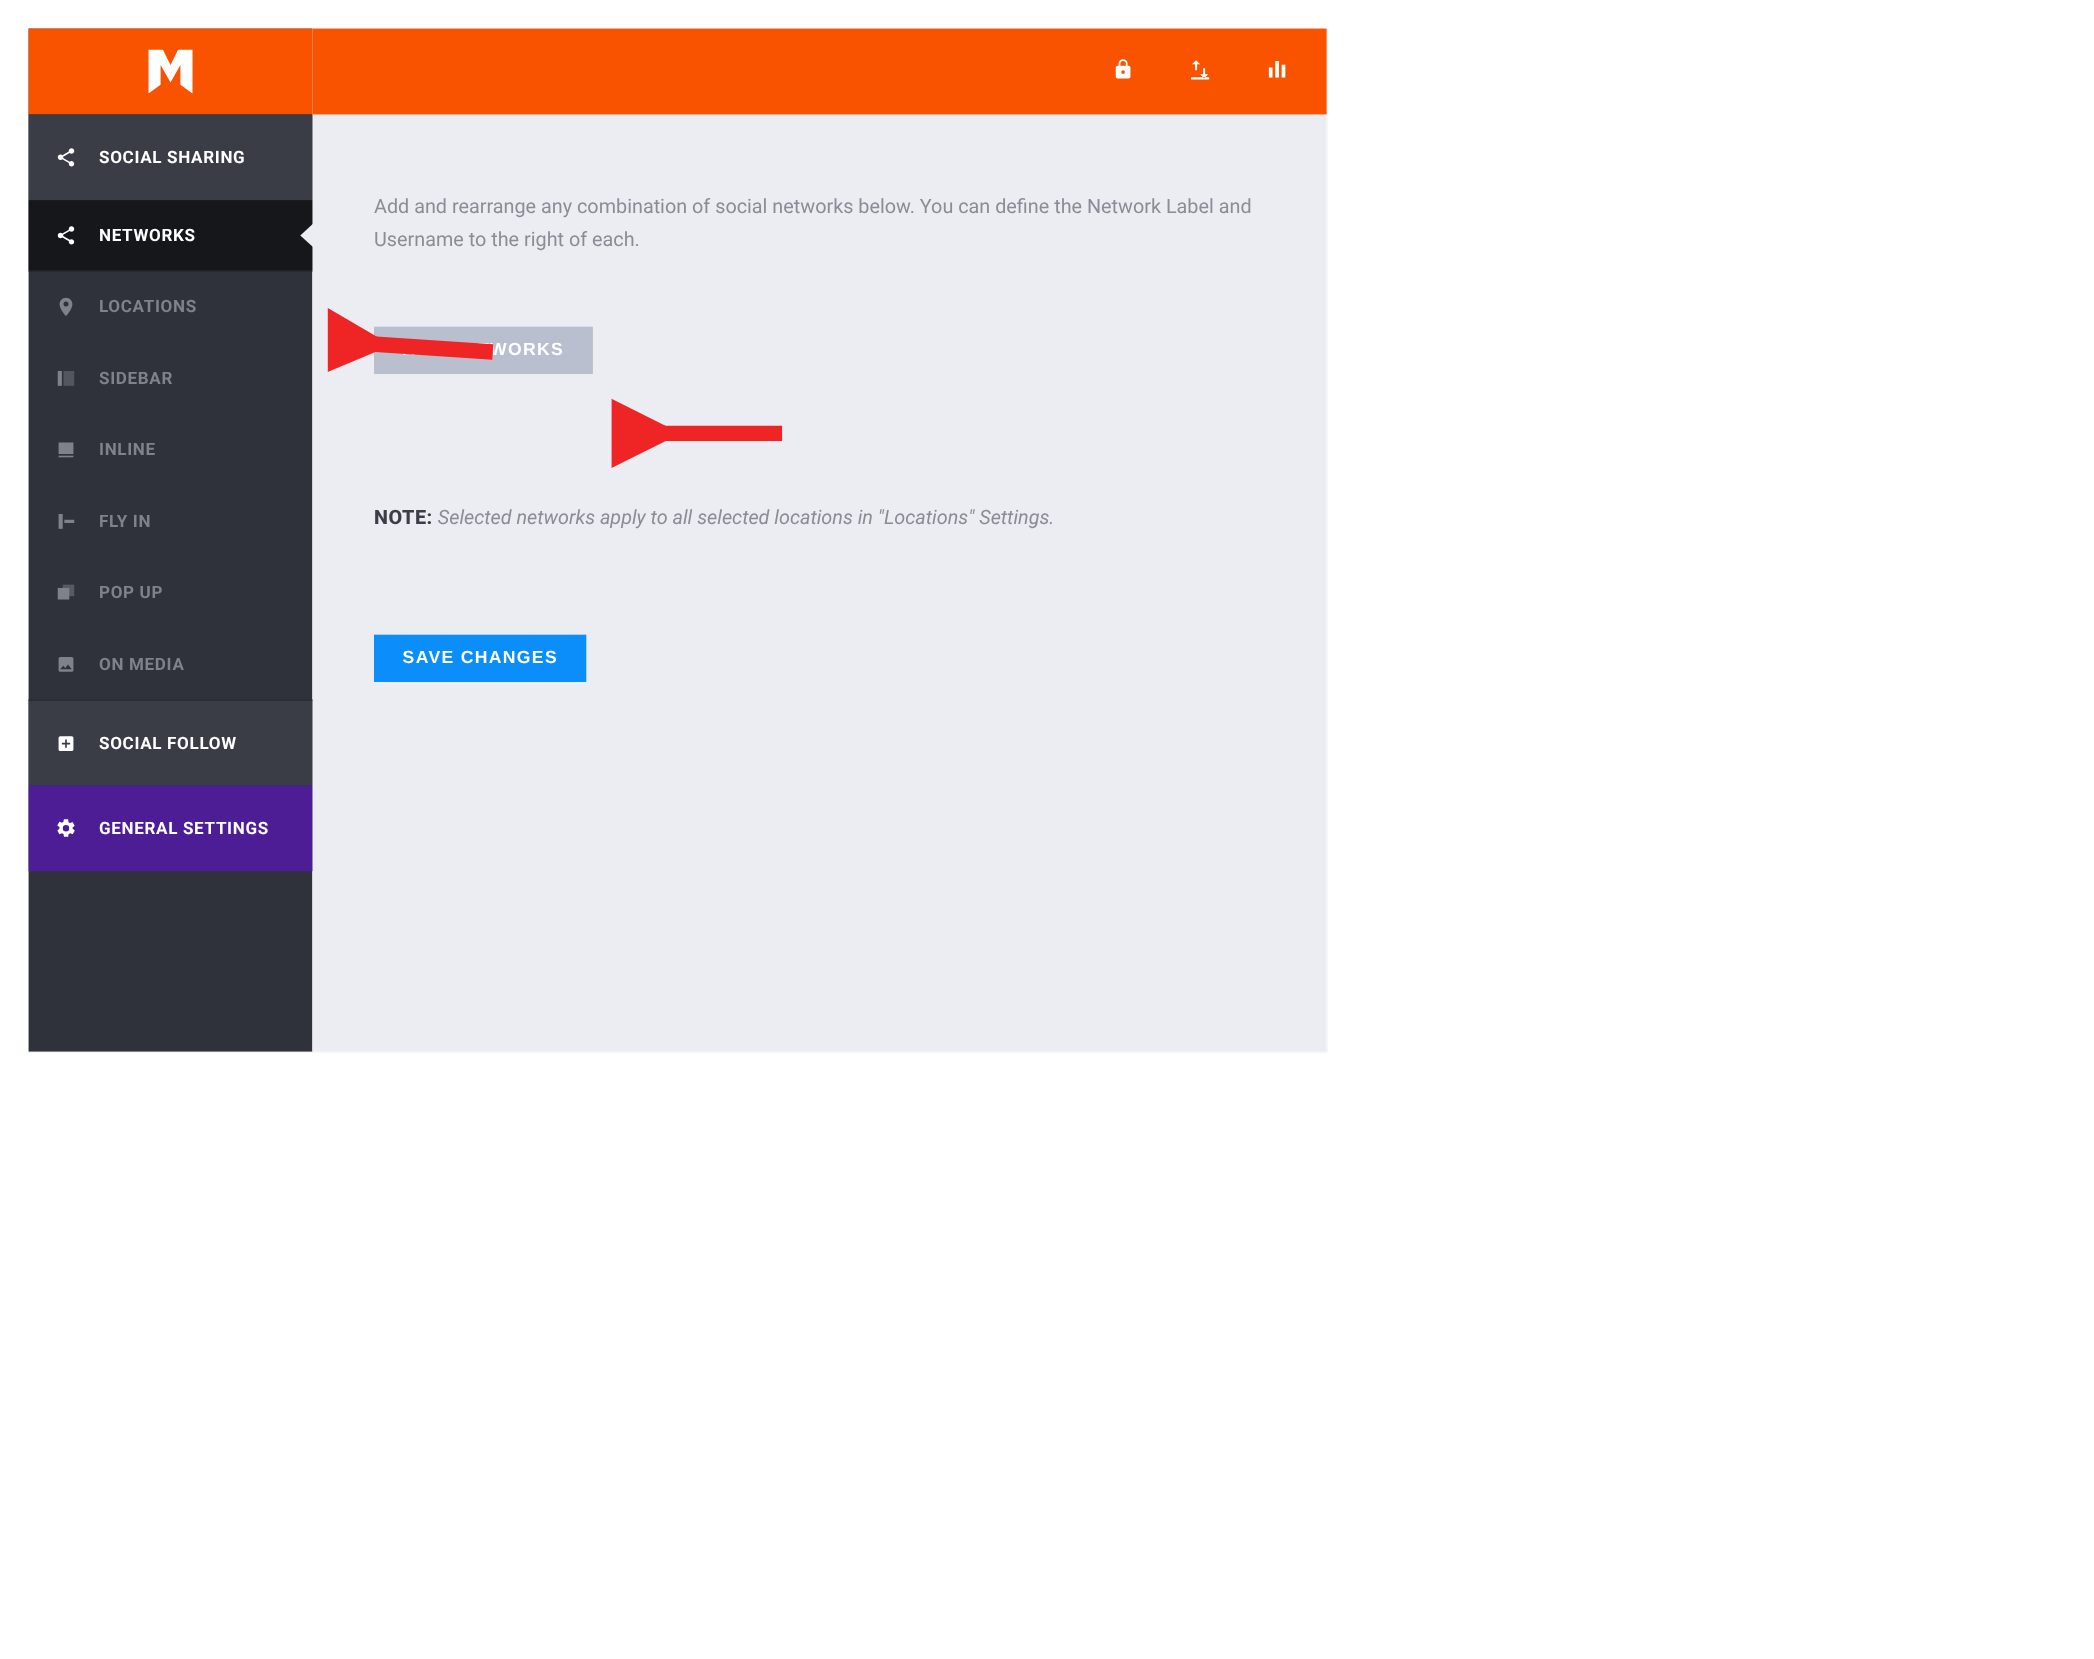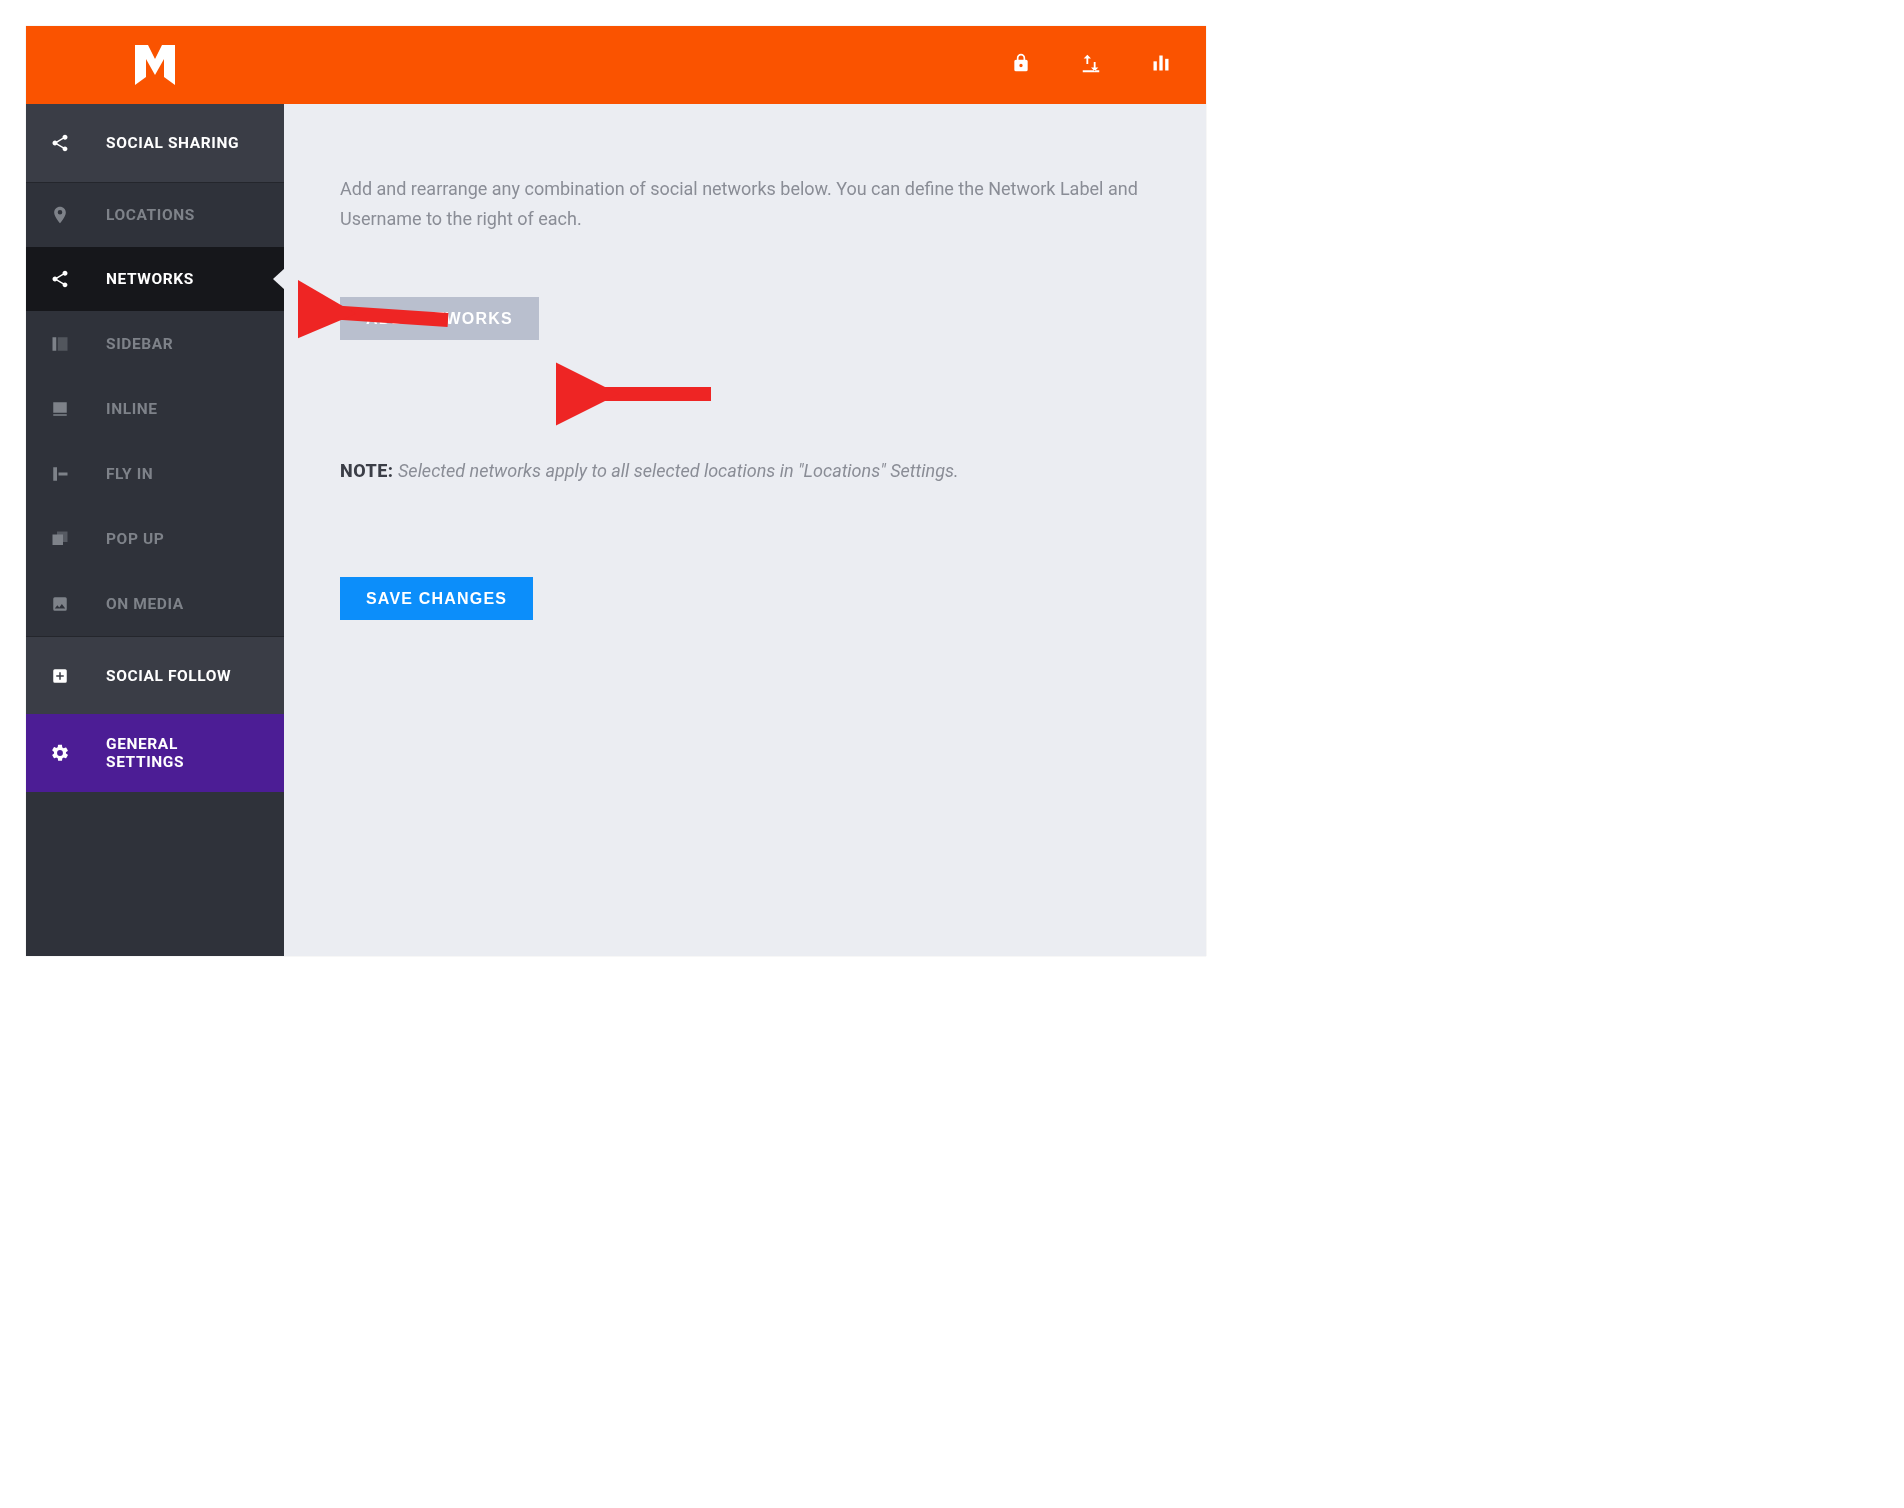--- a/index.html
+++ b/index.html
@@ -34,21 +34,20 @@
     display: flex;
     align-items: center;
     height: 65px;
     padding: 0 24px;
     color: #7e8289;
     font-size: 15.5px;
     font-weight: 700;
     letter-spacing: 0.6px;
     cursor: pointer;
     position: relative;
-    gap: 16px;
   }
   .nav-item.parent {
     color: #ffffff;
     background: #3a3d46;
     height: 78px;
   }
   .nav-item.active {
     color: #ffffff;
     background: #16171b;
     height: 64px;
@@ -179,36 +178,36 @@
 
     <div class="nav-item parent">
       <span class="nav-icon">
         <svg width="20" height="20" viewBox="0 0 24 24">
             <path d="M18 16.08c-.76 0-1.44.3-1.96.77L8.91 12.7c.05-.23.09-.46.09-.7s-.04-.47-.09-.7l7.05-4.11c.54.5 1.25.81 2.04.81 1.66 0 3-1.34 3-3s-1.34-3-3-3-3 1.34-3 3c0 .24.04.47.09.7L8.04 9.81C7.5 9.31 6.79 9 6 9c-1.66 0-3 1.34-3 3s1.34 3 3 3c.79 0 1.5-.31 2.04-.81l7.12 4.16c-.05.21-.08.43-.08.65 0 1.61 1.31 2.92 2.92 2.92s2.92-1.31 2.92-2.92-1.31-2.92-2.92-2.92z"></path>
           </svg>
       </span>
       <span>SOCIAL SHARING</span>
     </div>
 
+    <div class="nav-item active">
+      <span class="nav-icon">
+        <svg width="20" height="20" viewBox="0 0 24 24">
+            <path d="M18 16.08c-.76 0-1.44.3-1.96.77L8.91 12.7c.05-.23.09-.46.09-.7s-.04-.47-.09-.7l7.05-4.11c.54.5 1.25.81 2.04.81 1.66 0 3-1.34 3-3s-1.34-3-3-3-3 1.34-3 3c0 .24.04.47.09.7L8.04 9.81C7.5 9.31 6.79 9 6 9c-1.66 0-3 1.34-3 3s1.34 3 3 3c.79 0 1.5-.31 2.04-.81l7.12 4.16c-.05.21-.08.43-.08.65 0 1.61 1.31 2.92 2.92 2.92s2.92-1.31 2.92-2.92-1.31-2.92-2.92-2.92z"></path>
+          </svg>
+      </span>
+      <span>NETWORKS</span>
+    </div>
+
     <div class="nav-item nav-section-border">
       <span class="nav-icon">
         <svg width="20" height="20" viewBox="0 0 24 24">
             <path d="M12 2C8.13 2 5 5.13 5 9c0 5.25 7 13 7 13s7-7.75 7-13c0-3.87-3.13-7-7-7zm0 9.5A2.5 2.5 0 1 1 12 6a2.5 2.5 0 0 1 0 5.5z"></path>
           </svg>
       </span>
       <span>LOCATIONS</span>
-    </div>
-
-    <div class="nav-item active">
-      <span class="nav-icon">
-        <svg width="20" height="20" viewBox="0 0 24 24">
-            <path d="M18 16.08c-.76 0-1.44.3-1.96.77L8.91 12.7c.05-.23.09-.46.09-.7s-.04-.47-.09-.7l7.05-4.11c.54.5 1.25.81 2.04.81 1.66 0 3-1.34 3-3s-1.34-3-3-3-3 1.34-3 3c0 .24.04.47.09.7L8.04 9.81C7.5 9.31 6.79 9 6 9c-1.66 0-3 1.34-3 3s1.34 3 3 3c.79 0 1.5-.31 2.04-.81l7.12 4.16c-.05.21-.08.43-.08.65 0 1.61 1.31 2.92 2.92 2.92s2.92-1.31 2.92-2.92-1.31-2.92-2.92-2.92z"></path>
-          </svg>
-      </span>
-      <span>NETWORKS</span>
     </div>
 
     <div class="nav-item">
       <span class="nav-icon">
         <svg width="18" height="18" viewBox="0 0 24 24">
             <rect x="2" y="3" width="5" height="18"></rect>
             <rect x="9" y="3" width="13" height="18" fill-opacity="0.45"></rect>
           </svg>
       </span>
       <span>SIDEBAR</span>

